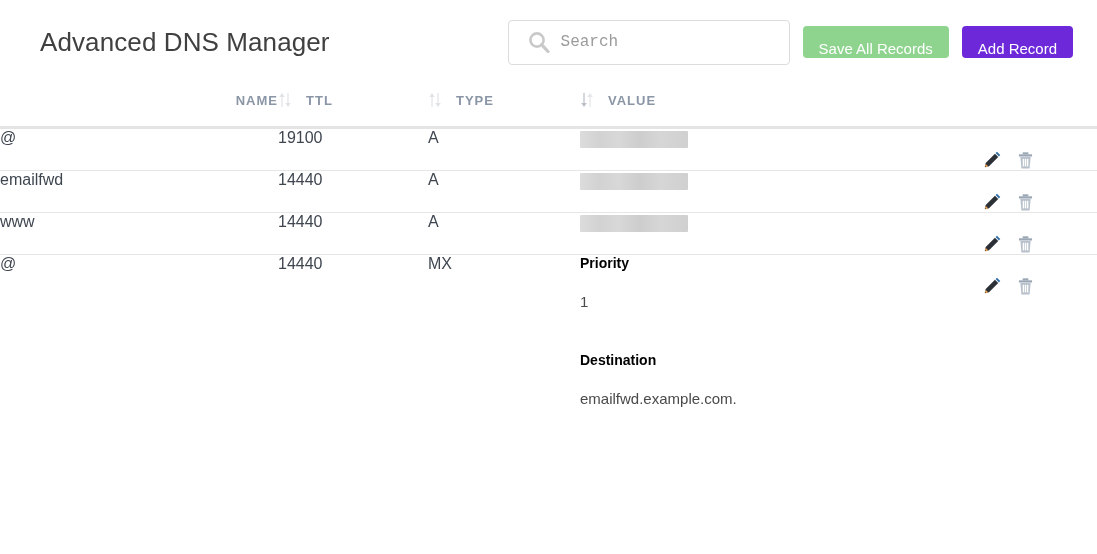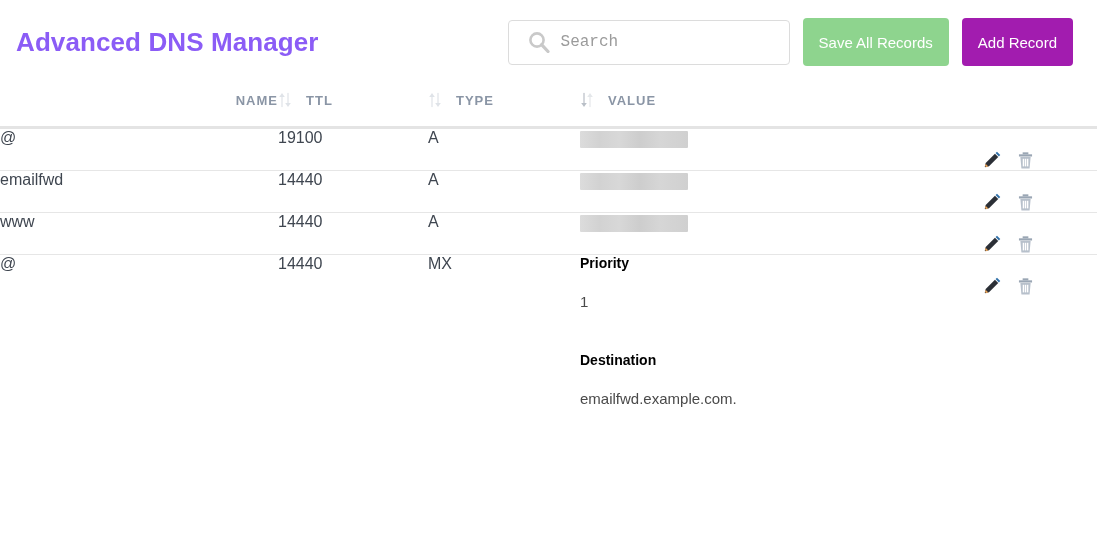--- a/index.html
+++ b/index.html
@@ -21,24 +21,25 @@
   
   .topbar {
     position: relative;
     height: 84px;
     padding: 0 24px 0 16px;
     display: flex;
     align-items: center;
   }
   .page-title {
     font-size: 26px;
-    font-weight: 700;
-    color: #8b5cf6;
+    font-weight: 400;
+    color: #404040;
     letter-spacing: 0.1px;
     white-space: nowrap;
+    margin-left: 24px;
   }
   .topbar-right {
     margin-left: auto;
     display: flex;
     align-items: center;
     gap: 13px;
   }
 
   
   .search-wrap {
@@ -69,28 +70,28 @@
     pointer-events: none;
   }
 
   
   .btn {
     border: none;
     border-radius: 4px;
     font-size: 15px;
     font-family: "Liberation Sans", sans-serif;
     color: #ffffff;
-    height: 48px;
+    height: 32px;
     padding: 0 16px;
     cursor: pointer;
     white-space: nowrap;
     line-height: 45px;
   }
   .btn-save { background: #8ed48e; }
-  .btn-add  { background: #a21caf; }
+  .btn-add  { background: #6d28d9; }
 
   
   .table {
     width: 100%;
     border-collapse: collapse;
     table-layout: fixed;
   }
   .table th {
     text-align: right;
     font-size: 13px;

